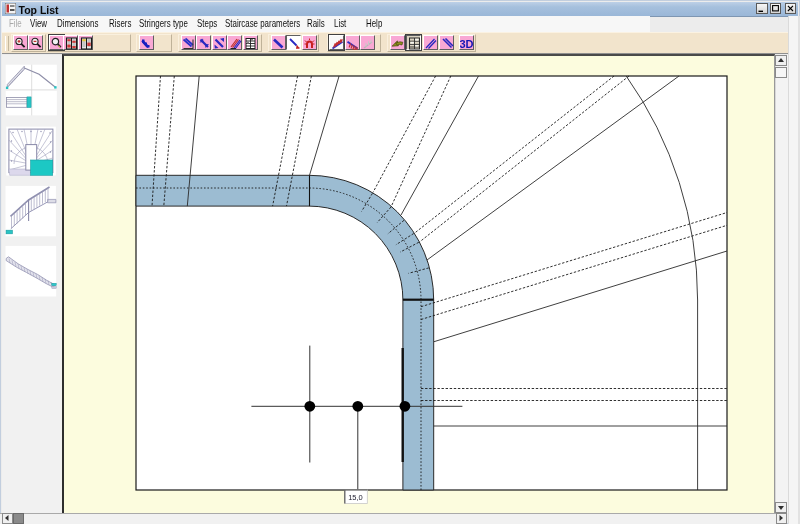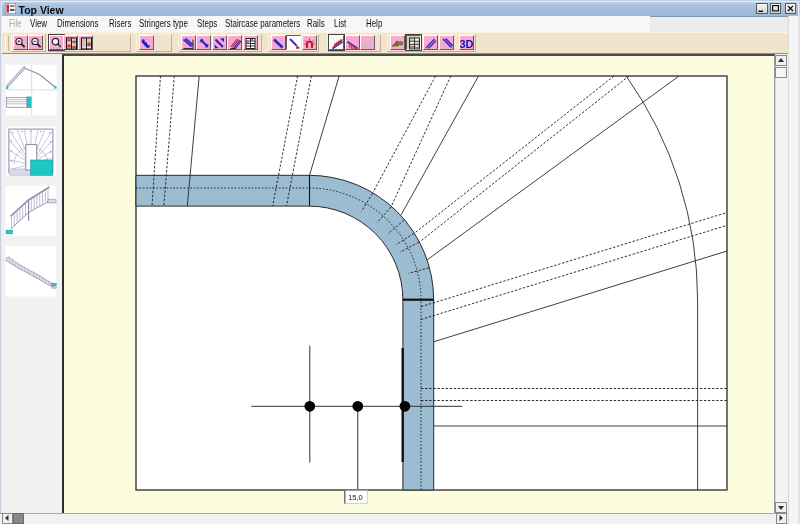--- a/index.html
+++ b/index.html
@@ -45,21 +45,21 @@
 <body>
 <div class="abs" id="frame"></div>
 
 <div class="abs" id="title">
   <svg class="abs" style="left:3px;top:0.5px" width="11" height="11" viewBox="0 0 11 11">
     <rect x="0" y="0" width="11" height="11" fill="#F4F4F4" stroke="#666" stroke-width="1"></rect>
     <rect x="1.5" y="1.5" width="2.5" height="8" fill="#C03030"></rect>
     <rect x="5" y="2" width="4.5" height="2" fill="#888"></rect>
     <rect x="5" y="6" width="4.5" height="2" fill="#555"></rect>
   </svg>
-  <div class="abs txt">Top View</div>
+  <div class="abs txt">Top List</div>
 </div>
 <div class="abs wbtn" style="left:756px">
     <svg width="9.5" height="9" viewBox="0 0 9.5 9">
       <path d="M1.5,7.3 H6" stroke="#000" stroke-width="1.4"></path>
     </svg>
   </div>
 <div class="abs wbtn" style="left:769.5px">
     <svg width="9.5" height="9" viewBox="0 0 9.5 9">
       <rect x="1.6" y="1.6" width="5.8" height="5.3" fill="none" stroke="#000" stroke-width="1.1"></rect>
     </svg>

